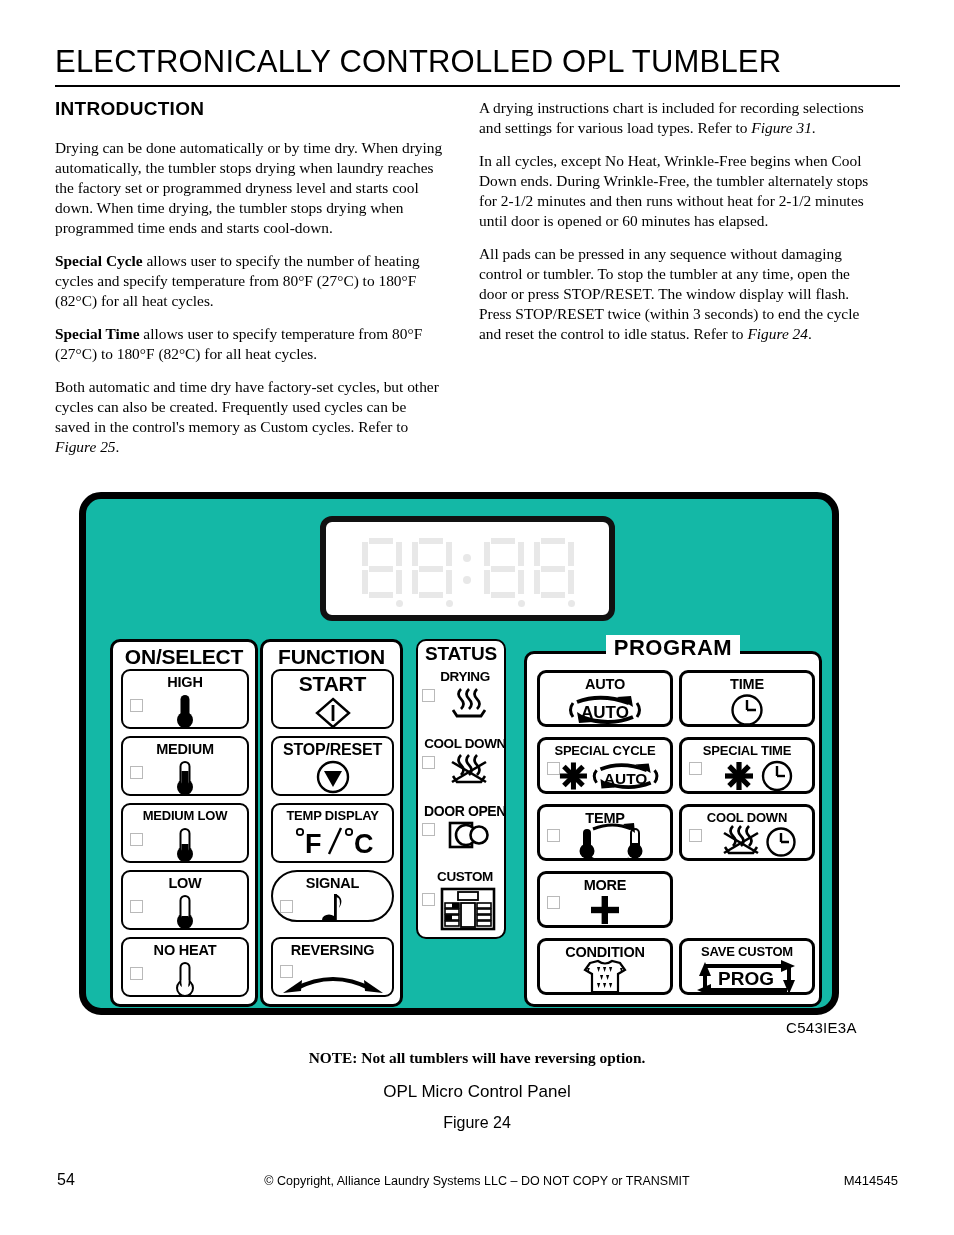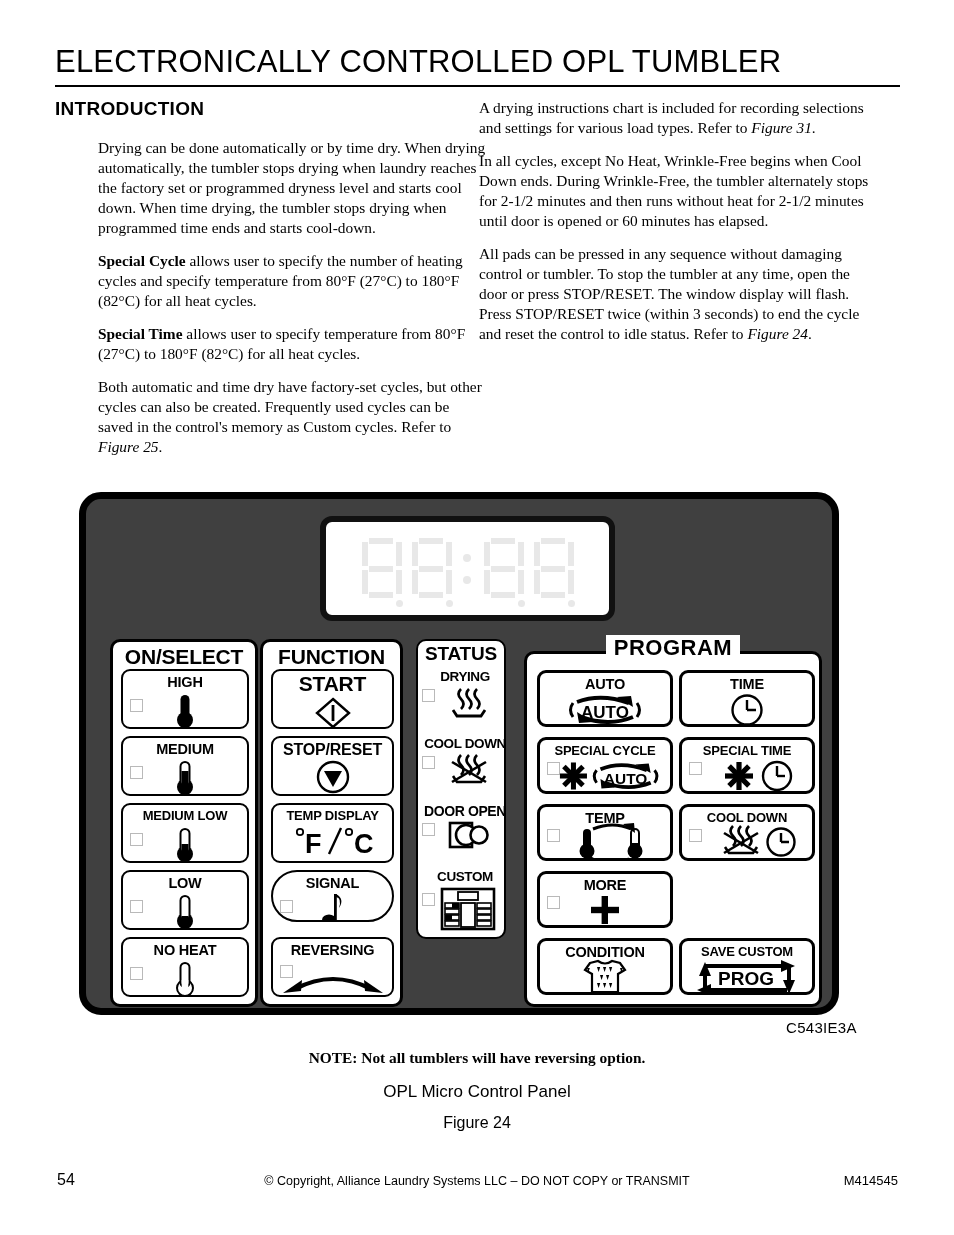--- a/index.html
+++ b/index.html
@@ -18,30 +18,30 @@
   }
   .rule{position:absolute;left:55px;top:85px;width:845px;height:2px;background:#000;}
   .h2{
     position:absolute;left:55px;top:98px;
     font-family:"Liberation Sans",sans-serif;
     font-size:19px;font-weight:bold;letter-spacing:.3px;
   }
 
   
   .col{position:absolute;font-size:15.4px;line-height:1.30;text-align:left;}
-  .colL{left:55px;top:138px;width:388px;margin-left:43px;}
+  .colL{left:55px;top:138px;width:388px;}
   .colR{left:479px;top:98px;width:392px;}
   .col p{margin:0 0 13px 0;}
   .col b{font-weight:bold;}
   .col i{font-style:italic;}
 
   
   .panel{
     position:absolute;left:79px;top:492px;width:760px;height:523px;
-    border:7px solid #000;border-radius:22px;background:#404040;box-sizing:border-box;
+    border:7px solid #000;border-radius:22px;background:#14b8a6;box-sizing:border-box;
   }
 
   
   .display{
     position:absolute;left:234px;top:17px;width:295px;height:105px;
     border:6px solid #111;border-radius:12px;background:#fff;box-sizing:border-box;
     display:flex;align-items:center;justify-content:center;gap:10px;
   }
   .seg{width:40px;height:62px;position:relative;}
   .seg i{position:absolute;background:#e8e8e8;display:block;}

